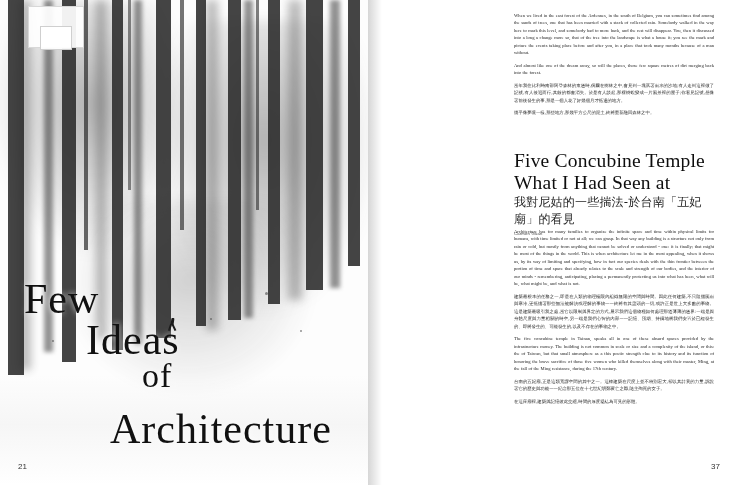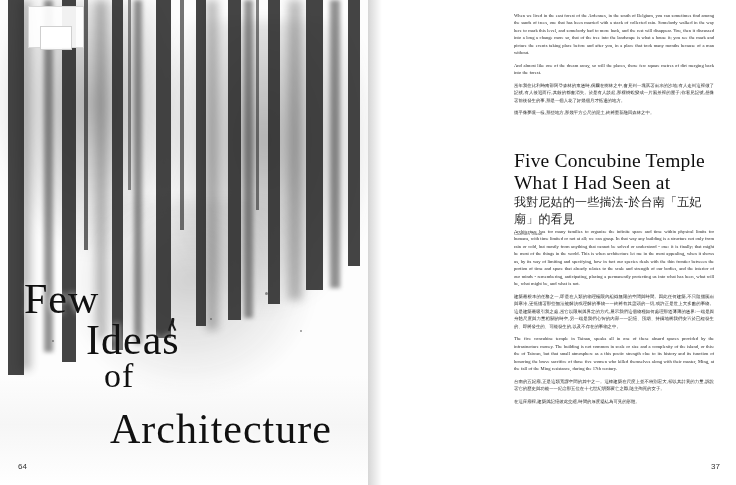--- a/index.html
+++ b/index.html
@@ -92,21 +92,21 @@
     left: 24px; bottom: 36px;
     width: 330px;
     color: #111111;
     font-family: "Liberation Serif", serif;
     font-weight: normal;
     line-height: 0.96;
     text-shadow: 0 0 6px rgba(255,255,255,0.85);
   }
   #left-title .l1 { display: block; font-size: 42px; letter-spacing: 1px; }
   #left-title .l2 { display: block; font-size: 42px; letter-spacing: 1px; margin-left: 62px; }
-  #left-title .l3 { display: block; font-size: 34px; letter-spacing: 1px; margin-left: 80px; }
+  #left-title .l3 { display: block; font-size: 34px; letter-spacing: 1px; margin-left: 118px; }
   #left-title .l4 { display: block; font-size: 42px; letter-spacing: 1px; margin-left: 86px; margin-top: 16px; }
 
   #folio-left {
     position: absolute;
     left: 18px; bottom: 14px;
     font-family: "Liberation Sans", sans-serif;
     font-size: 8px;
     color: #333333;
   }
 
@@ -239,21 +239,21 @@
     <div id="corner-card"></div>
     <div id="corner-card2"></div>
 
     <div id="left-title">
       <span class="l1">Few</span>
       <span class="l2">Ideas</span>
       <span class="l3">of</span>
       <span class="l4">Architecture</span>
     </div>
 
-    <div id="folio-left">64</div>
+    <div id="folio-left">21</div>
   </div>
 
   <div id="right-page">
 
     <div class="col" style="top: 12px;">
       <p class="para-en">When we lived in the east forest of the Ardennes, in the south of Belgium, you can sometimes find among the sands of trees, one that has been married with a stack of collected rain. Somebody walked in the way here to mark this level, and somebody had to more back, and the rest will disappear. You, then it discussed into a long a change more so, that of the tree into the landscape is what a house it; you see the mark and picture the events taking place before and after you, in a place that took many months because of a man without.</p>
       <p class="para-en">And almost like one of the dream away, so will the places, those few square metres of dirt merging back into the forest.</p>
       <p class="para-cn">當年我住比利時南部阿登森林的東邊時,偶爾在樹林之中,會見到一塊落著雨水的沙地;有人走到這裡做了記號,有人後退而行,其餘的都會消失。於是有人談起,那棵樹蛻變成一片風景裡的屋子;你看見記號,想像著前後發生的事,那是一個人花了好幾個月才抵達的地方。</p>
       <p class="para-cn">幾乎像夢境一樣,那些地方,那幾平方公尺的泥土,終將重新融回森林之中。</p>
     </div>

